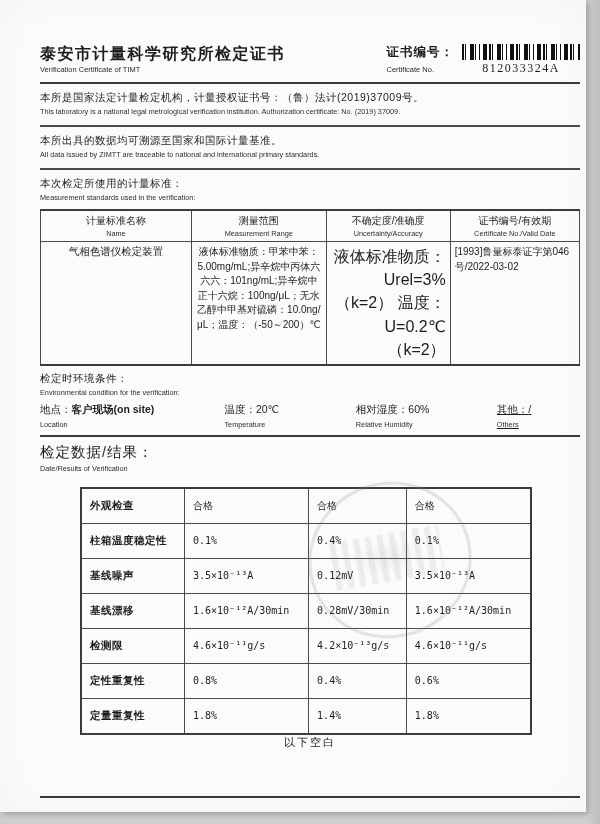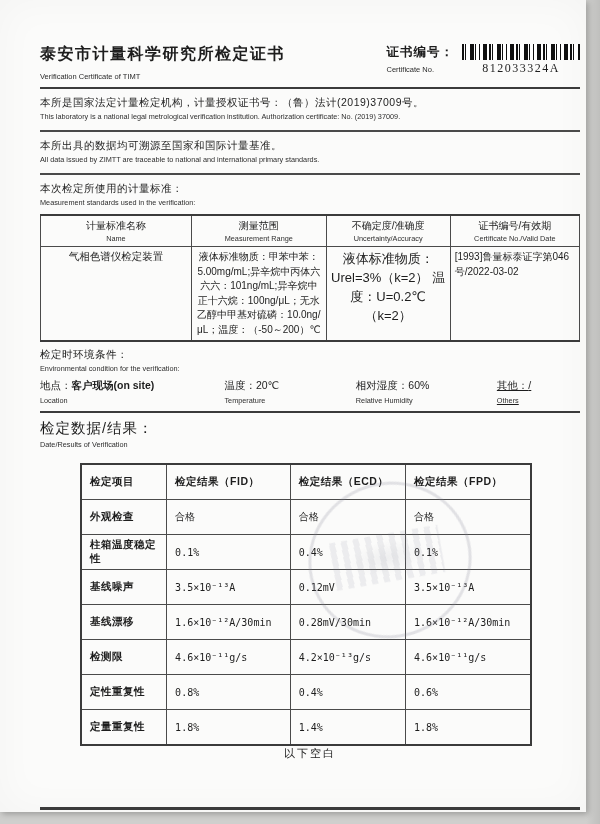--- a/index.html
+++ b/index.html
@@ -12,21 +12,21 @@
   .paper{
     position:absolute;left:0;top:0;width:586px;height:812px;
     background:#fbfbfa;
     box-shadow:2px 2px 6px rgba(0,0,0,.25), inset 0 0 40px rgba(0,0,0,.03);
   }
   .content{position:absolute;left:40px;top:44px;width:540px;}
 
   
   .hdr{display:flex;justify-content:space-between;align-items:flex-start;}
   .title-cn{font-size:16px;font-weight:bold;letter-spacing:1.5px;}
-  .title-en{font-size:7.5px;color:#2b2b2b;margin-top:7px;}
+  .title-en{font-size:7.5px;color:#2b2b2b;margin-top:0;}
   .certno{display:flex;align-items:flex-start;gap:8px;}
   .certno-labels{text-align:left;}
   .certno-cn{font-size:12.5px;font-weight:bold;letter-spacing:1px;}
   .certno-en{font-size:7.5px;color:#2b2b2b;margin-top:4px;}
   .barcode-wrap{text-align:center;}
   .barcode{
     width:118px;height:16px;
     background:repeating-linear-gradient(90deg,
       #101010 0 2px,#fff 2px 3px,#101010 3px 4px,#fff 4px 8px,
       #101010 8px 12px,#fff 12px 13px,#101010 13px 14px,#fff 14px 17px,
@@ -44,21 +44,21 @@
   
   table{border-collapse:collapse;}
   .std-table{width:540px;margin-top:3px;}
   .std-table th,.std-table td{border:1px solid #4a4a4a;vertical-align:top;padding:3px 4px;}
   .std-table th{font-weight:normal;text-align:center;padding:3px 2px;}
   .std-table{border-top:2px solid #3b3b3b;border-bottom:2px solid #3b3b3b;padding-left:20px;}
   .th-cn{font-size:10px;}
   .th-en{font-size:7.3px;color:#2e2e2e;margin-top:1px;}
   .std-name{font-size:10.5px;text-align:center;padding-top:5px;}
   .std-range{font-size:10px;line-height:1.45;text-align:center;}
-  .std-unc{font-size:13px;line-height:1.45;text-align:center;}
+  .std-unc{font-size:16px;line-height:1.45;text-align:right;}
   .std-cert{font-size:10px;line-height:1.45;}
 
   
   .env-row{display:flex;margin-top:2px;}
   .env-item{padding-right:6px;}
   .env-l{width:185px;} .env-t{width:130px;} .env-h{width:140px;} .env-o{width:80px;text-decoration:underline;}
   .env-line1{font-size:10.5px;}
   .env-line1 b{font-weight:bold;}
   .env-en{font-size:7.3px;color:#2e2e2e;margin-top:3px;}
 
@@ -188,26 +188,20 @@
         <div class="env-en">Others</div>
       </div>
     </div>
     <div class="hr2"></div>
 
     <div class="res-head-cn">检定数据/结果：</div>
     <div class="res-head-en">Date/Results of Verification</div>
 
     <table class="res-table">
       <tbody>
-          <tr>
-        <th class="c0">检定项目</th>
-        <th class="c1">检定结果（FID）</th>
-        <th class="c2">检定结果（ECD）</th>
-        <th class="c3">检定结果（FPD）</th>
-      </tr>
       <tr>
         <td class="lbl">外观检查</td>
         <td class="val">合格</td>
         <td class="val">合格</td>
         <td class="val">合格</td>
       </tr>
       <tr>
         <td class="lbl">柱箱温度稳定性</td>
         <td class="val">0.1%</td>
         <td class="val">0.4%</td>

